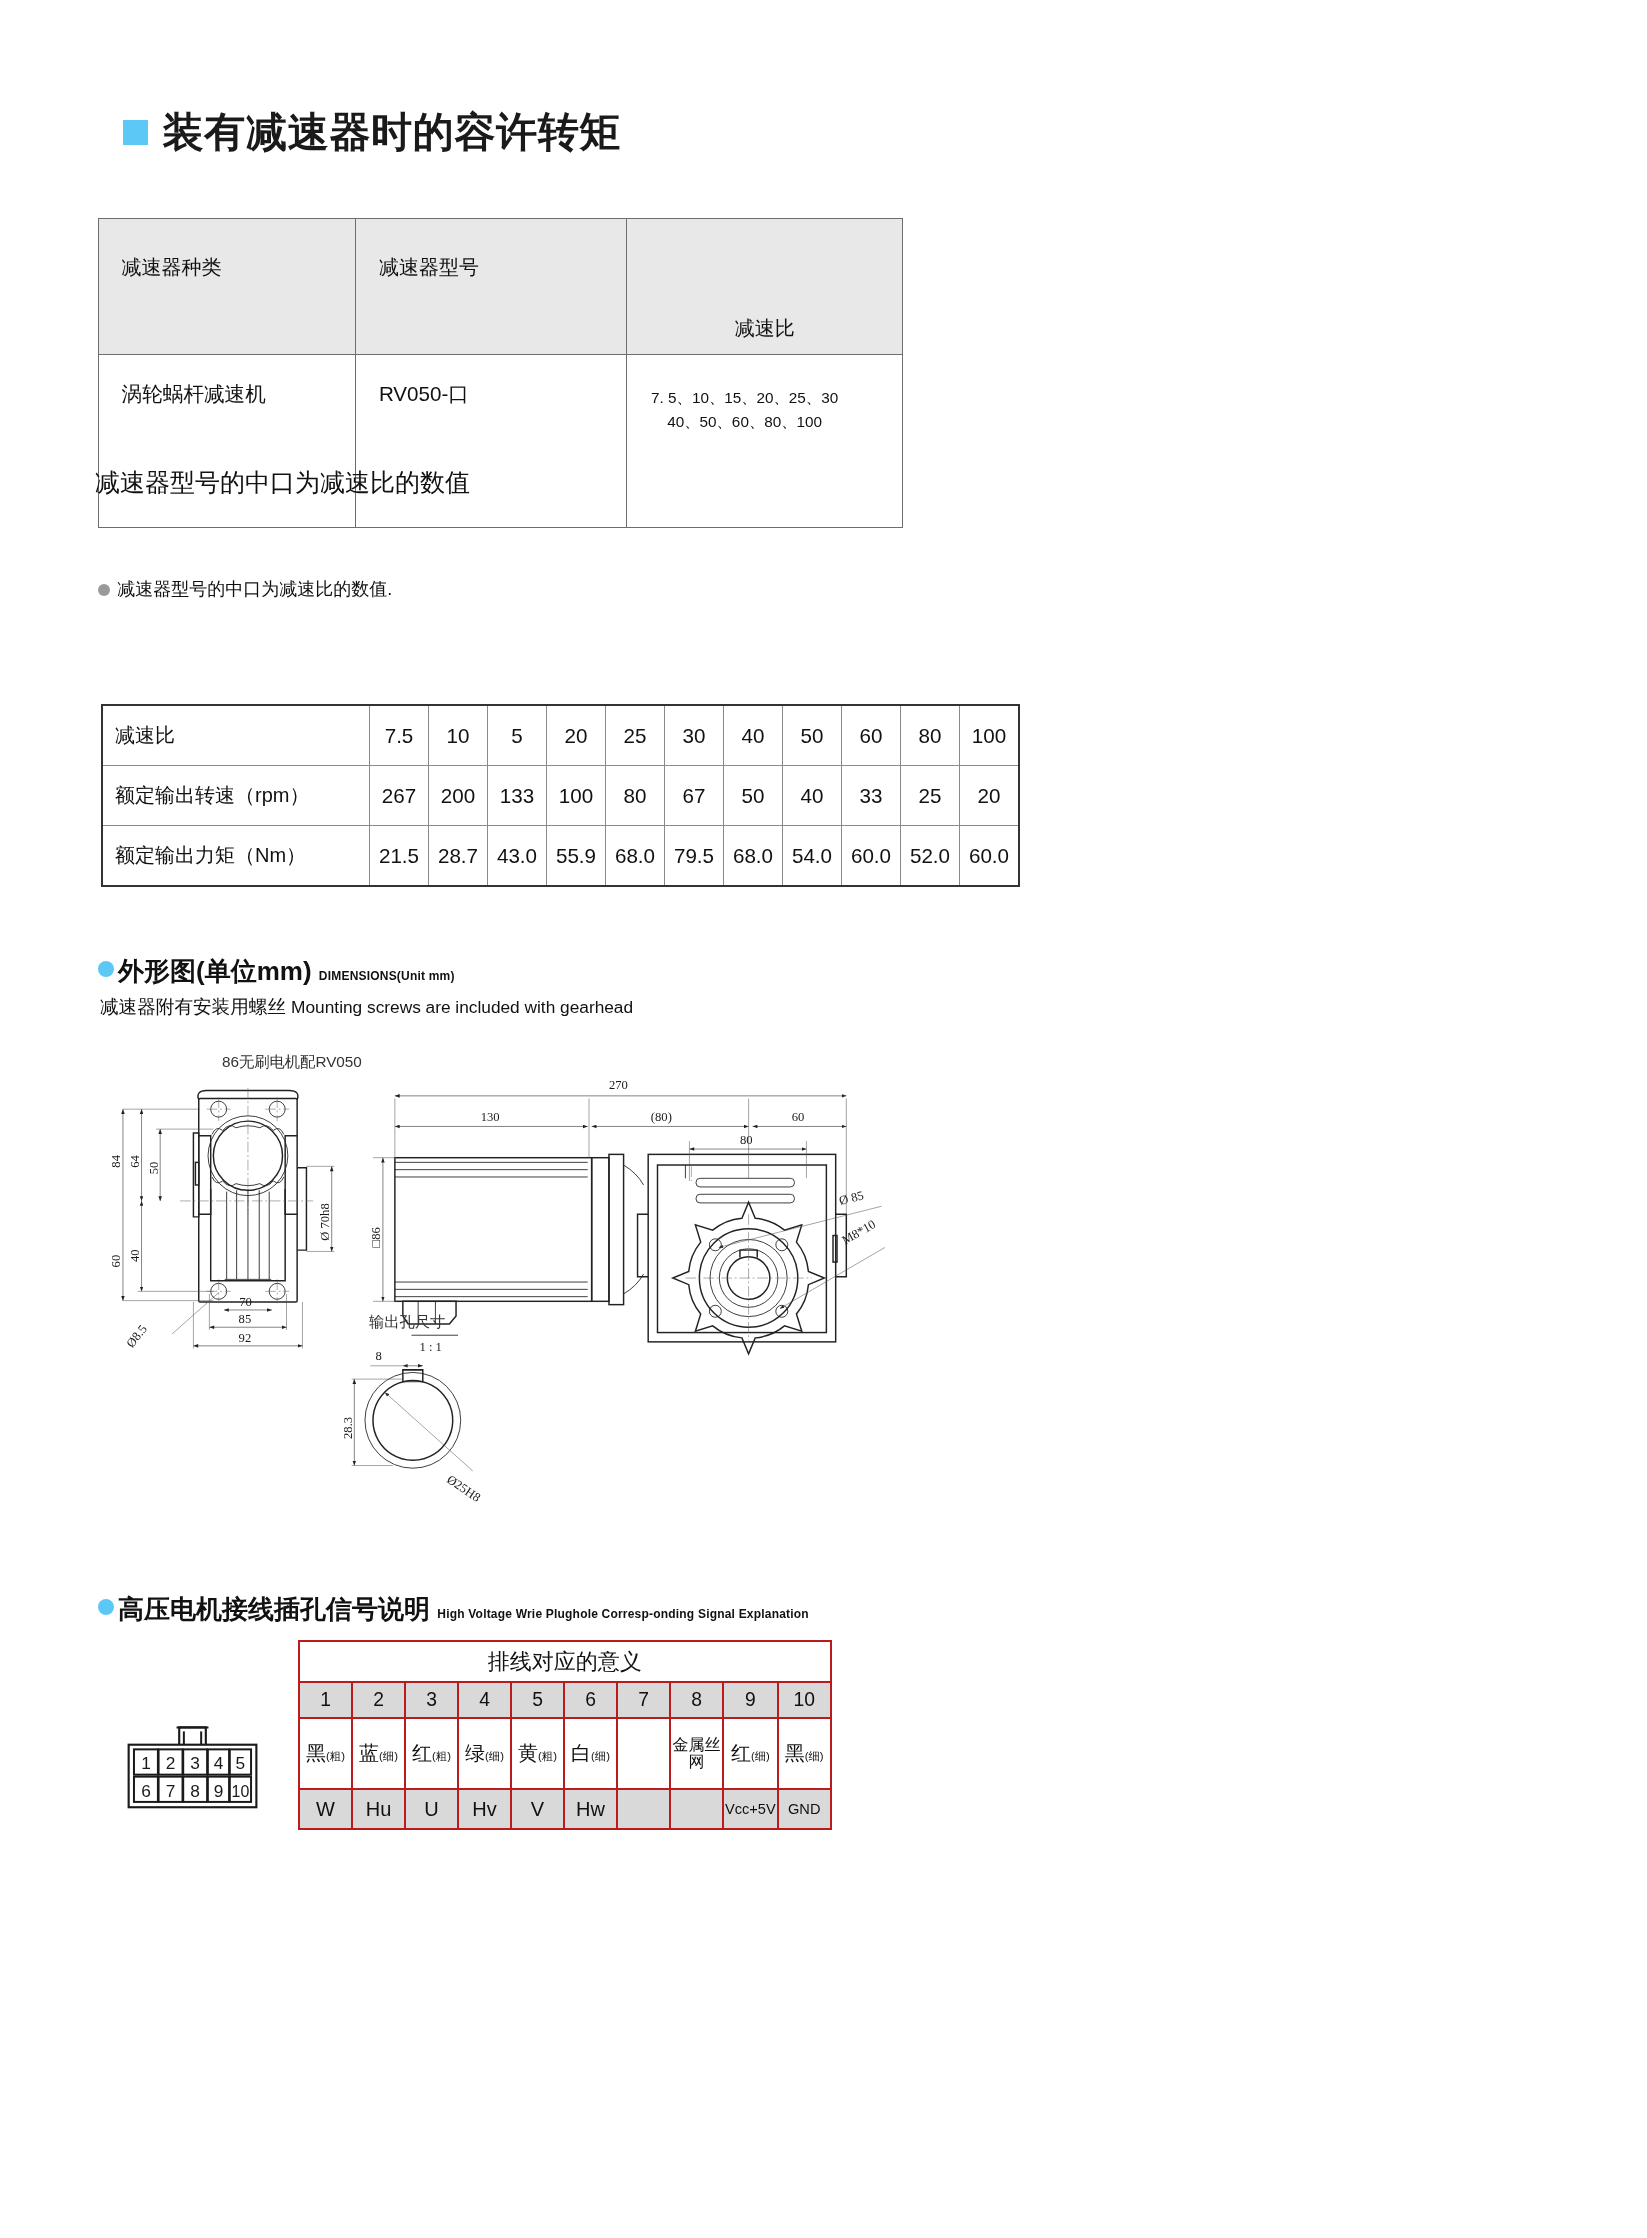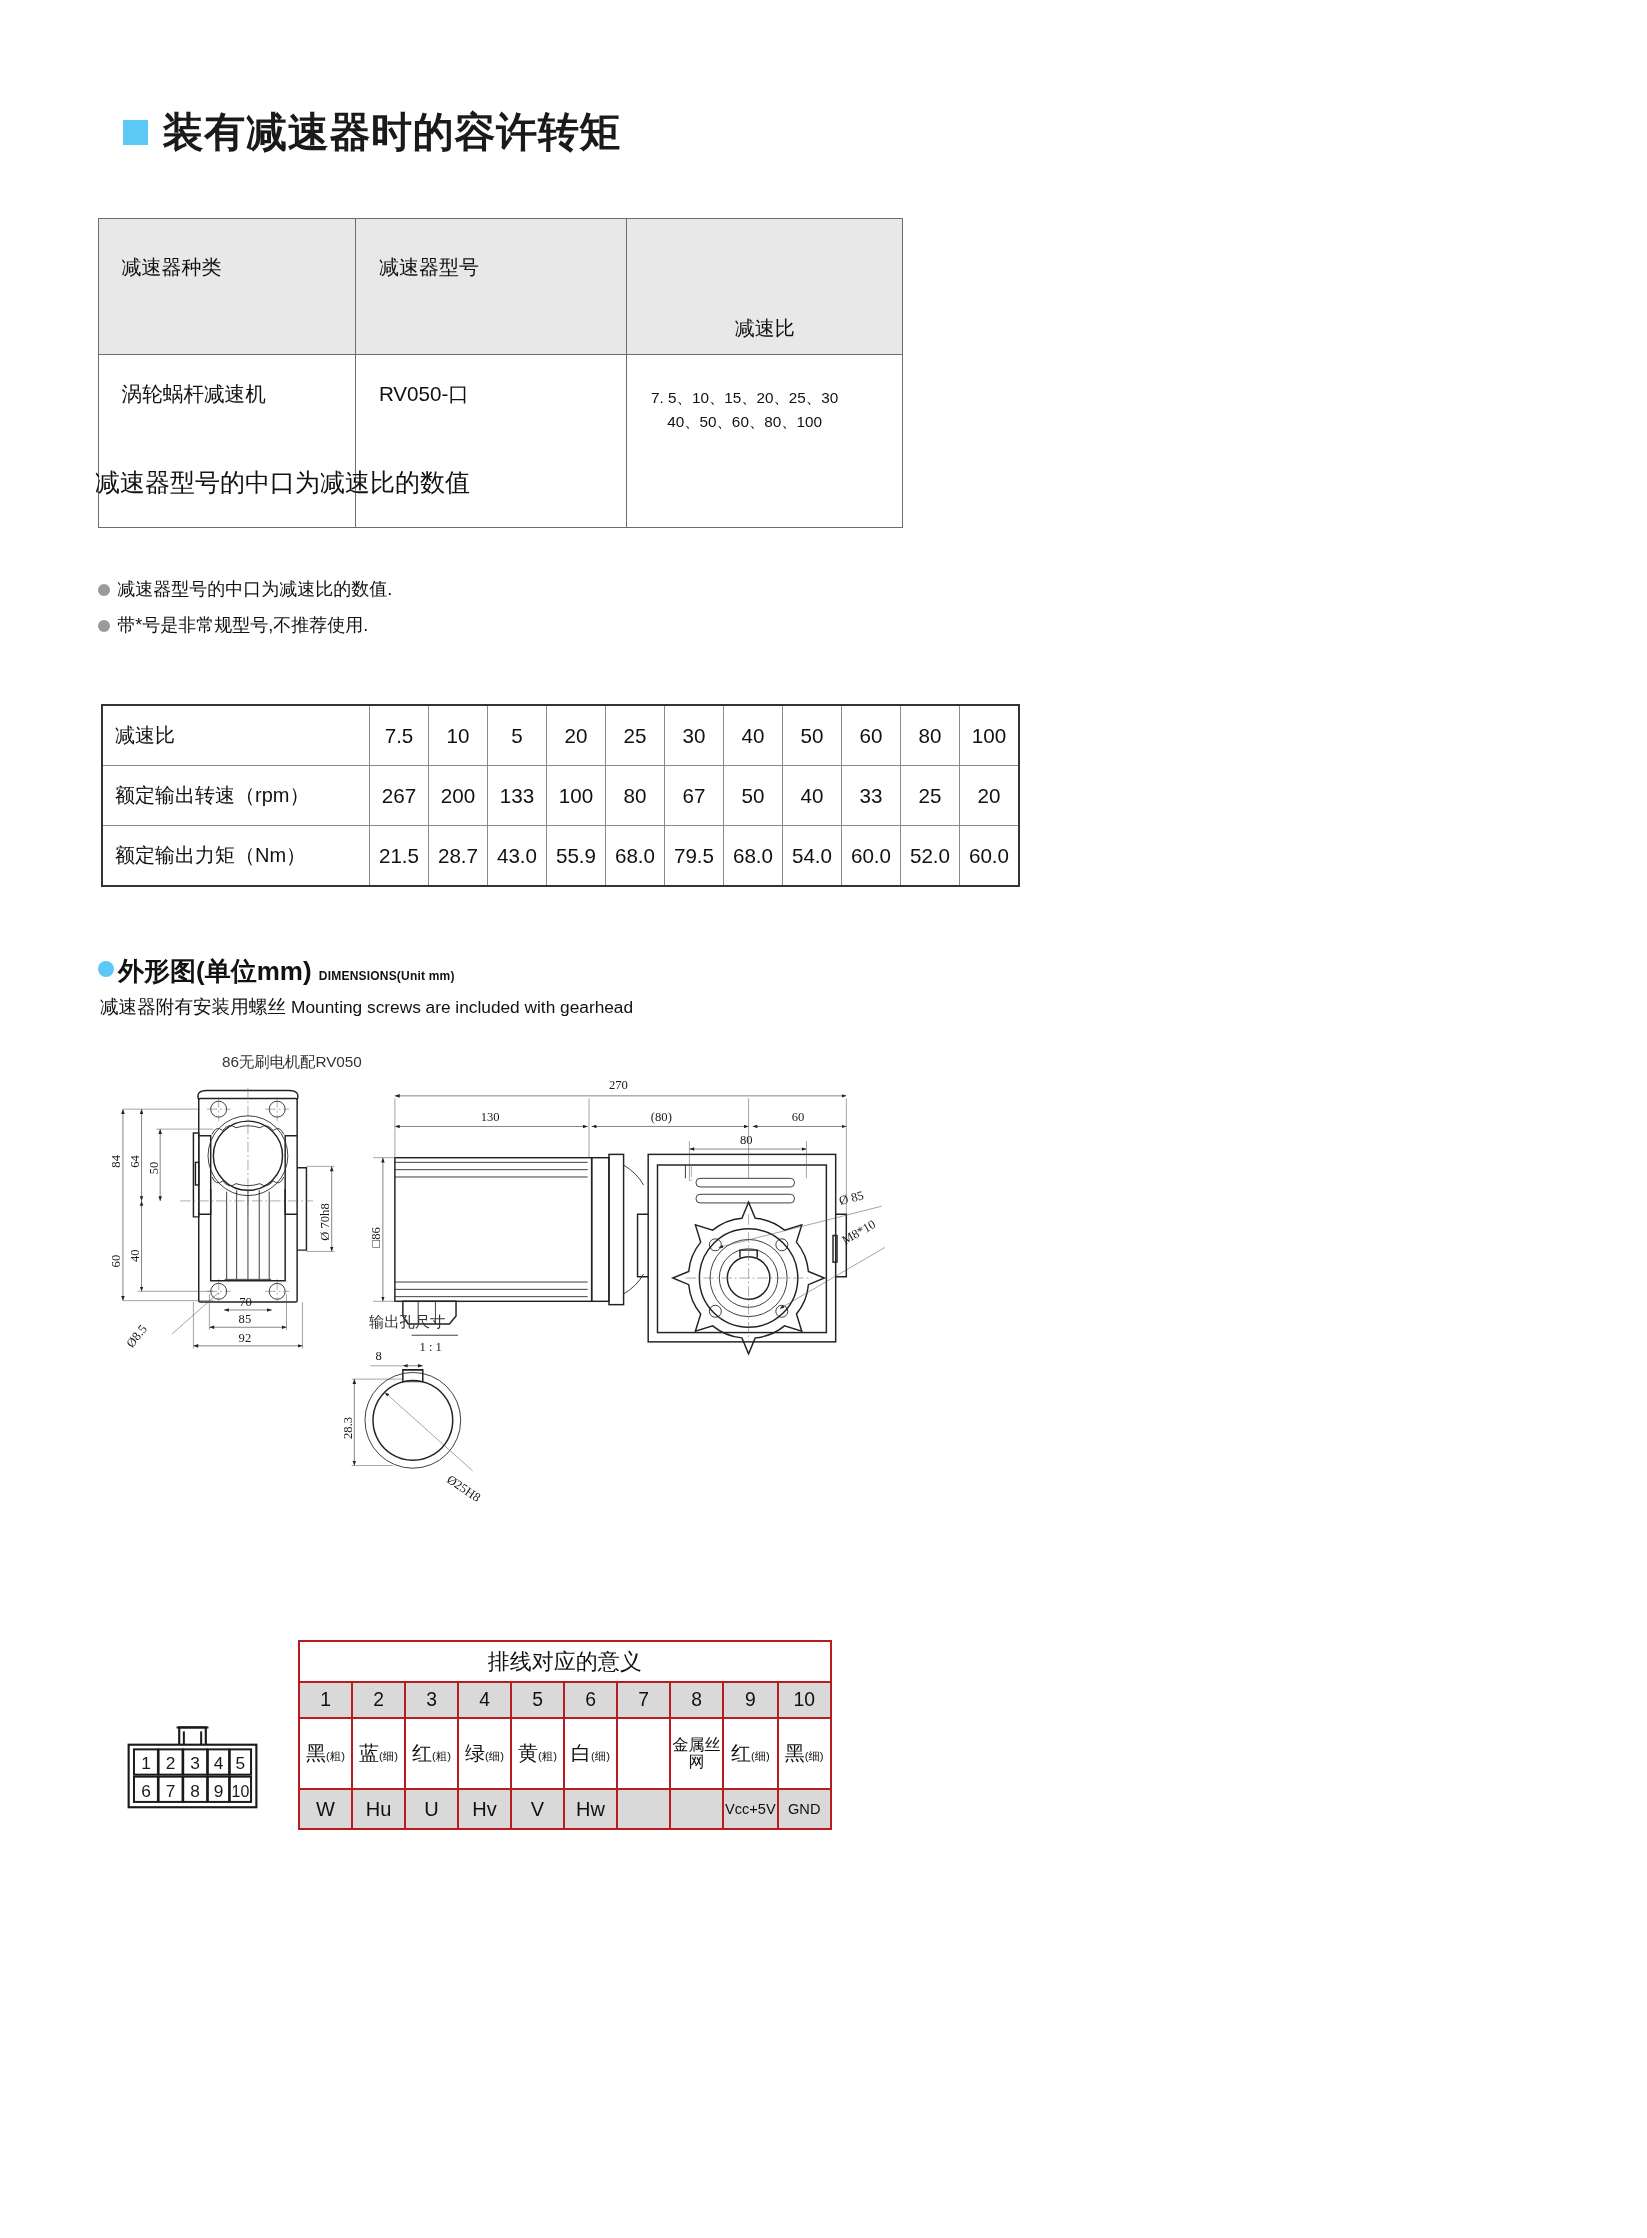--- a/index.html
+++ b/index.html
@@ -98,23 +98,20 @@
         <div>40、50、60、80、100</div>
       </td>
     </tr>
   </tbody>
     </table>
   <div class="t1-note">减速器型号的中口为减速比的数值</div>
 
   <div class="notes">
     <div class="note">
       <span class="dot"></span><span>减速器型号的中口为减速比的数值.</span>
-    </div>
-    <div class="note">
-      <span class="dot"></span><span>带*号是非常规型号,不推荐使用.</span>
     </div>
   </div>
 
   <table class="t2">
     <tbody>
         <tr>
       <td class="lbl">减速比</td>
       <td class="val">7.5</td>
       <td class="val">10</td>
       <td class="val">5</td>
@@ -375,20 +372,25 @@
       <line class="thin" x1="378" y1="498" x2="456" y2="498"></line>
       <line class="thin" x1="378" y1="628" x2="440" y2="628"></line>
       <text class="tx" x="378" y="588" transform="rotate(-90 378 588)">28.3</text>
 
       <line class="thin" x1="428" y1="518" x2="560" y2="636" marker-start="url(#arS)"></line>
       <text class="tx" x="520" y="652" transform="rotate(34 520 652)">Ø25H8</text>
     </g>
   </svg>
   </div>
 
+  <div class="sec" style="left:98px; top:1592px;">
+    <span class="bdot"></span>
+    <span class="cn">高压电机接线插孔信号说明</span>
+    <span class="en">High Voltage Wrie Plughole Corresp-onding Signal Explanation</span>
+  </div>
 
   <div class="conn">
     <svg width="153" height="100" viewBox="0 0 230 150" xmlns="http://www.w3.org/2000/svg">
       <style>
         .cb{stroke:#1a1a1a;stroke-width:3.2;fill:none}
         .cp{stroke:#1a1a1a;stroke-width:3;fill:none}
         .cn2{font-family:"Liberation Sans",sans-serif;font-size:26px;fill:#1a1a1a;text-anchor:middle}
       </style>
 
       <path class="cb" d="M86 46 v-26 h40 v26"></path>

